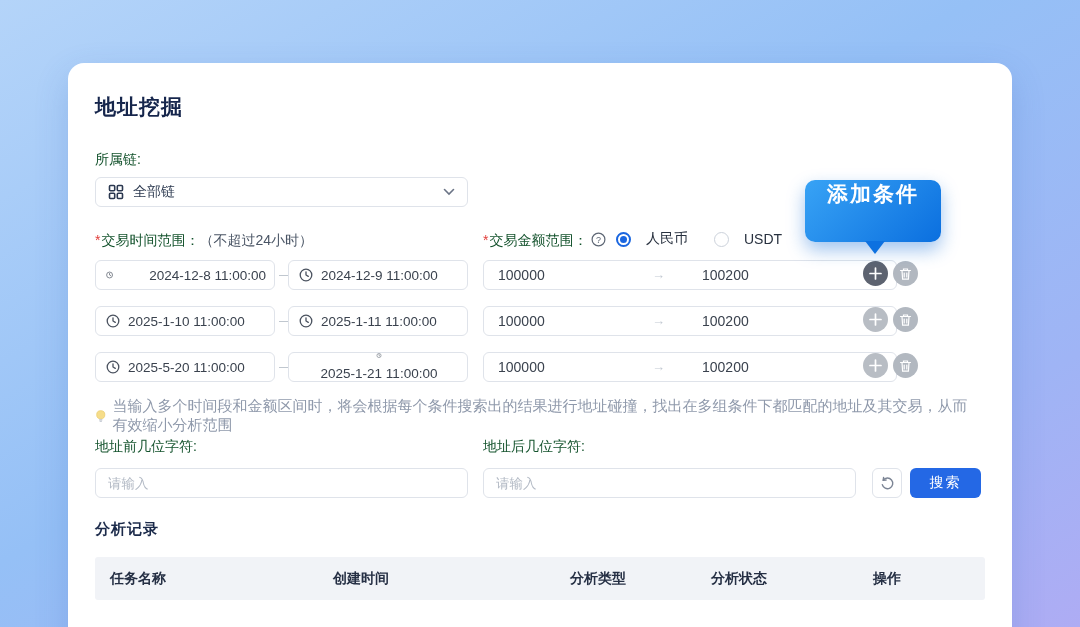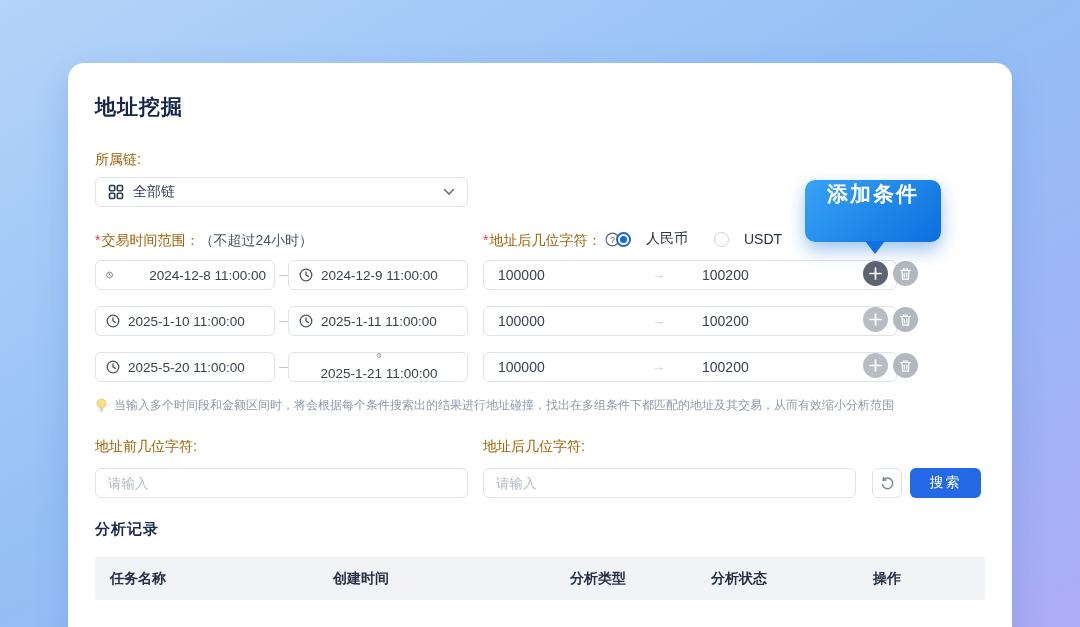--- a/index.html
+++ b/index.html
@@ -15,21 +15,21 @@
   }
   .card {
     position:absolute; left:68px; top:63px; width:944px; height:600px;
     background:#ffffff; border-radius:16px;
     box-shadow:0 12px 34px rgba(46,88,178,.20);
   }
   .abs { position:absolute; }
 
   .page-title { left:27px; top:30px; font-size:21px; font-weight:bold; color:#16264c; letter-spacing:1px; }
 
-  .field-label { font-size:14px; color:#a16207; }
+  .field-label { font-size:14px; color:#14532d; }
   .chain-label { left:27px; top:88px; }
 
   .select {
     left:27px; top:114px; width:373px; height:30px;
     border:1px solid #dfe3ea; border-radius:6px; background:#fff;
     display:flex; align-items:center; padding:0 12px; cursor:pointer;
   }
   .select .grid-ic { display:flex; margin-right:9px; }
   .select .sel-text { font-size:14px; color:#2d3a50; flex:1; }
   .select .chev { display:flex; }
@@ -77,21 +77,21 @@
     box-shadow:0 8px 18px rgba(18,108,214,.40); z-index:5; cursor:pointer;
   }
   .tooltip .tt-text { color:#fff; font-size:21px; font-weight:bold; letter-spacing:2px; }
   .tooltip-arrow {
     left:797px; top:178px; width:0; height:0; z-index:5;
     border-left:10px solid transparent; border-right:10px solid transparent;
     border-top:13px solid #0d71e0;
   }
 
   .tip-row { left:27px; top:334px; display:flex; align-items:center; gap:6px; width:880px; }
-  .tip-text { font-size:12px; color:#8f99ab; }
+  .tip-text { font-size:15px; color:#8f99ab; }
 
   .addr-label-prefix { left:27px; top:375px; }
   .addr-label-suffix { left:415px; top:375px; }
   .text-input {
     height:30px; border:1px solid #dfe3ea; border-radius:6px; background:#fff;
     font-size:13.5px; color:#3a424e; padding:0 12px; outline:none;
     font-family:"Liberation Sans","DejaVu Sans",sans-serif;
   }
   .text-input::placeholder { color:#b3bac5; }
   .addr-input-prefix { left:27px; top:405px; width:373px; }
@@ -146,21 +146,21 @@
             <path d="M1.5 1.5 L6 6 L10.5 1.5" fill="none" stroke="#6b7486" stroke-width="1.6" stroke-linecap="round"></path>
           </svg>
       </span>
     </div>
 
     <div class="abs labels-row" style="left:27px;">
       <span class="req">*</span><span class="field-label">交易时间范围：</span><span class="hint">（不超过24小时）</span>
     </div>
 
     <div class="abs labels-row" style="left:415px;">
-      <span class="req">*</span><span class="field-label">地址后几位字符：</span><span class="qmark">
+      <span class="req">*</span><span class="field-label">交易金额范围：</span><span class="qmark">
           <svg width="15" height="15" viewBox="0 0 15 15">
             <circle cx="7.5" cy="7.5" r="6.4" fill="none" stroke="#5d6674" stroke-width="1.2"></circle>
             <text x="7.5" y="10.6" font-size="9" fill="#5d6674" text-anchor="middle" font-family="Liberation Sans,sans-serif">?</text>
           </svg>
         </span>
     </div>
 
     <div class="abs radio-group">
       <span class="radio-item">
         <span class="radio-dot on"></span>

